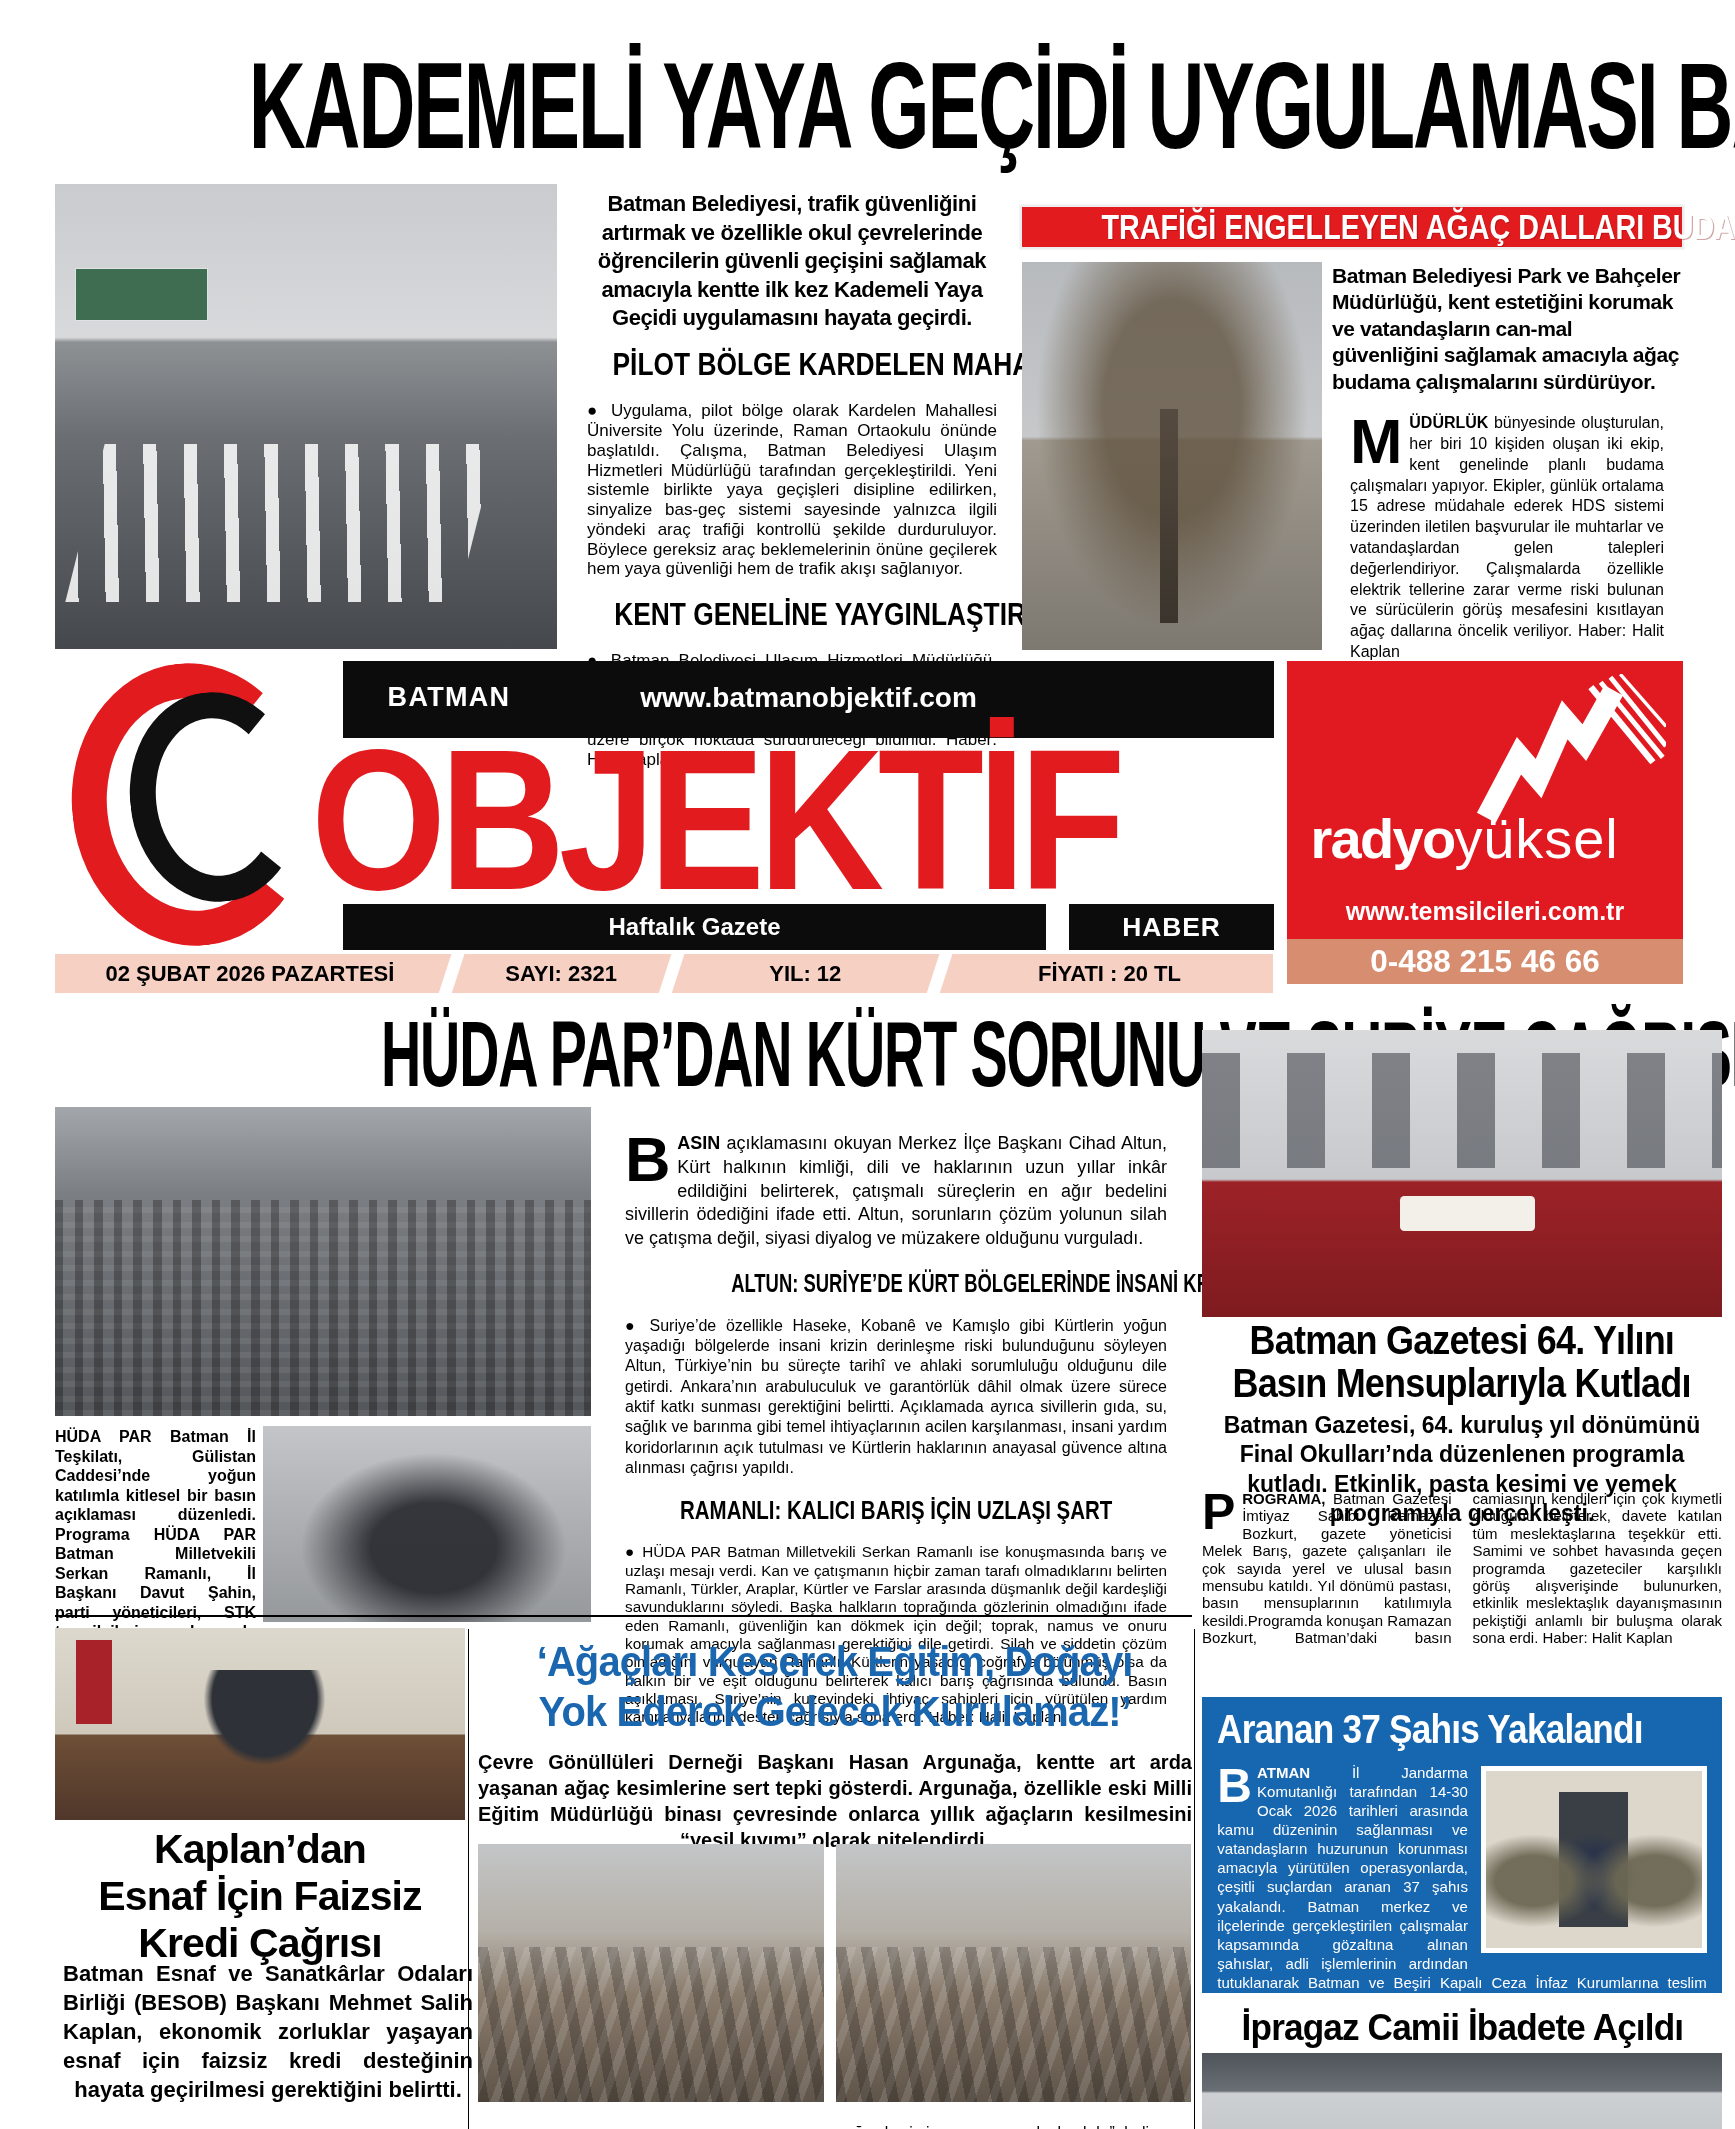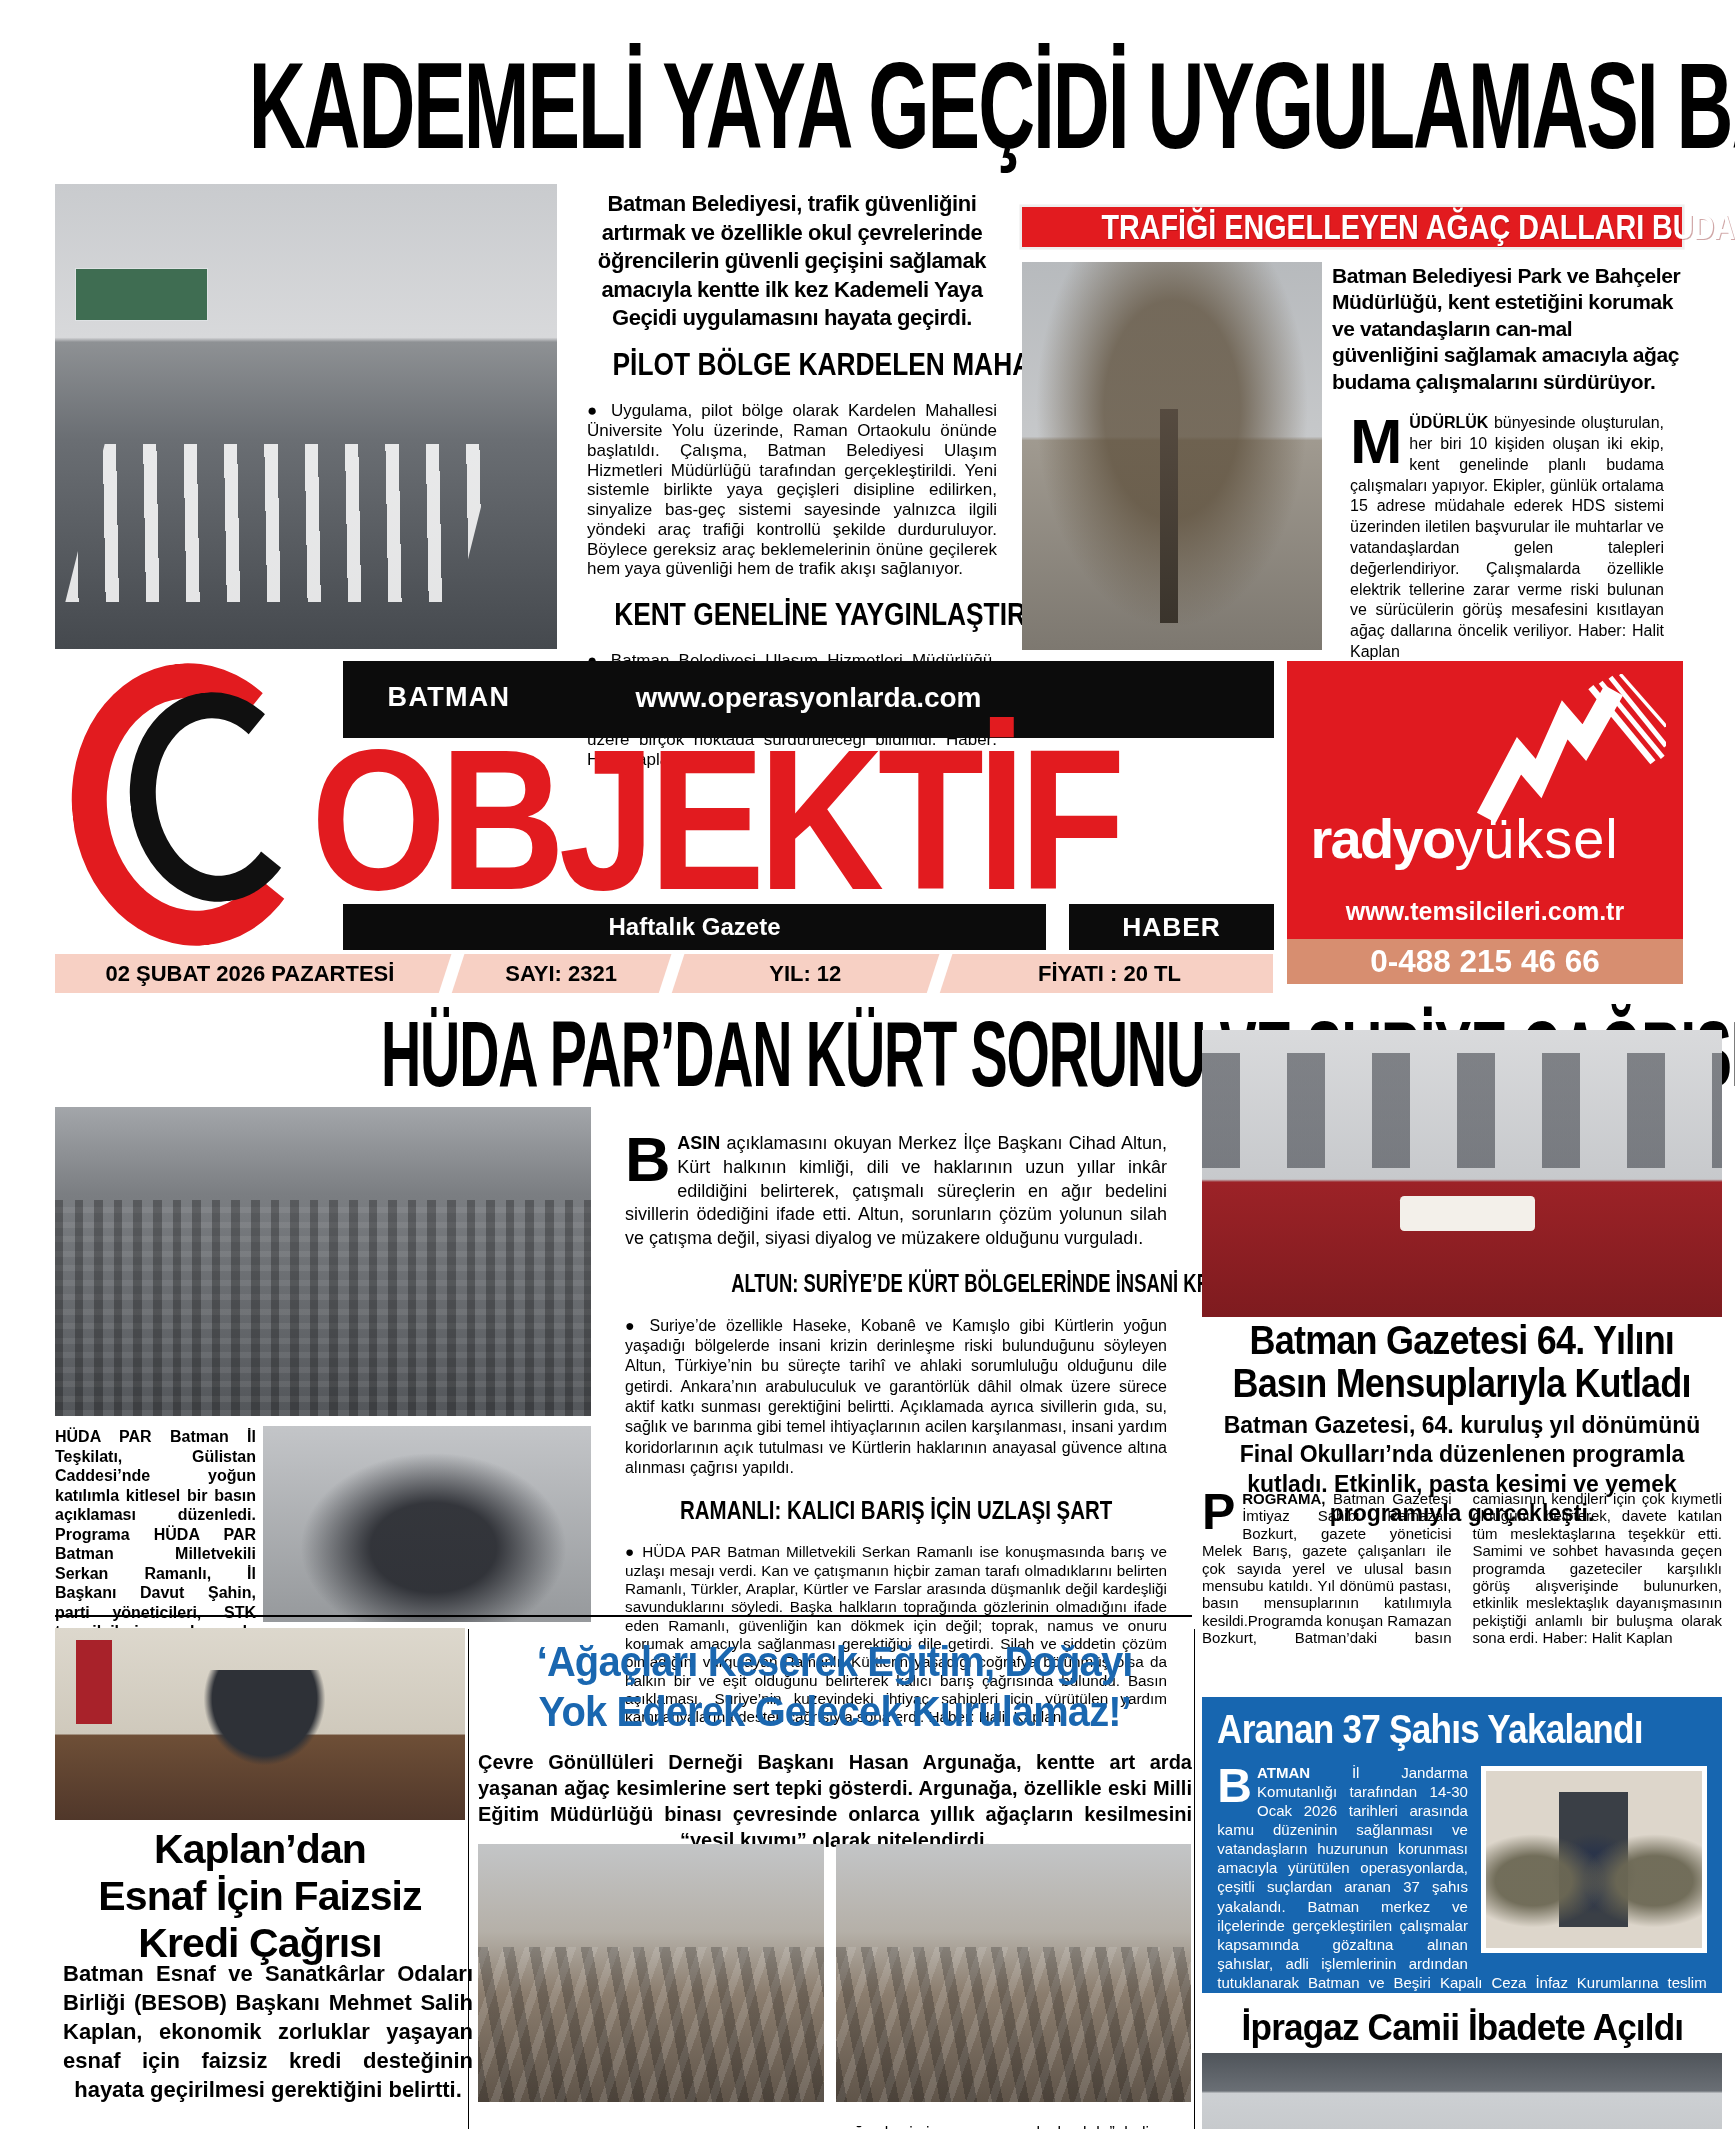--- a/index.html
+++ b/index.html
@@ -168,21 +168,21 @@
     <p class="bt b38">
       <span class="dc">M</span><b class="li">ÜDÜRLÜK</b><span> bünyesinde oluşturulan, her biri 10 kişiden oluşan iki ekip, kent genelinde planlı budama çalışmaları yapıyor. Ekipler, günlük ortalama 15 adrese müdahale ederek HDS sistemi üzerinden iletilen başvurular ile muhtarlar ve vatandaşlardan gelen talepleri değerlendiriyor. Çalışmalarda özellikle elektrik tellerine zarar verme riski bulunan ve sürücülerin görüş mesafesini kısıtlayan ağaç dallarına öncelik veriliyor. Haber: Halit Kaplan</span>
     </p>
   </div>
 
   <div class="abs mast">
     <div class="ring ring-red"></div>
     <div class="ring ring-black"></div>
     <div class="bar-top">
       <span class="city">BATMAN</span>
-      <span class="site">www.operasyonlarda.com</span>
+      <span class="site">www.batmanobjektif.com</span>
     </div>
     <div class="logo-text">
       <span class="sq">OBJEKTİF</span>
     </div>
     <div class="bar-bot">
       <span>Haftalık Gazete</span>
     </div>
     <div class="bar-haber">
       <span>HABER</span>
     </div>

